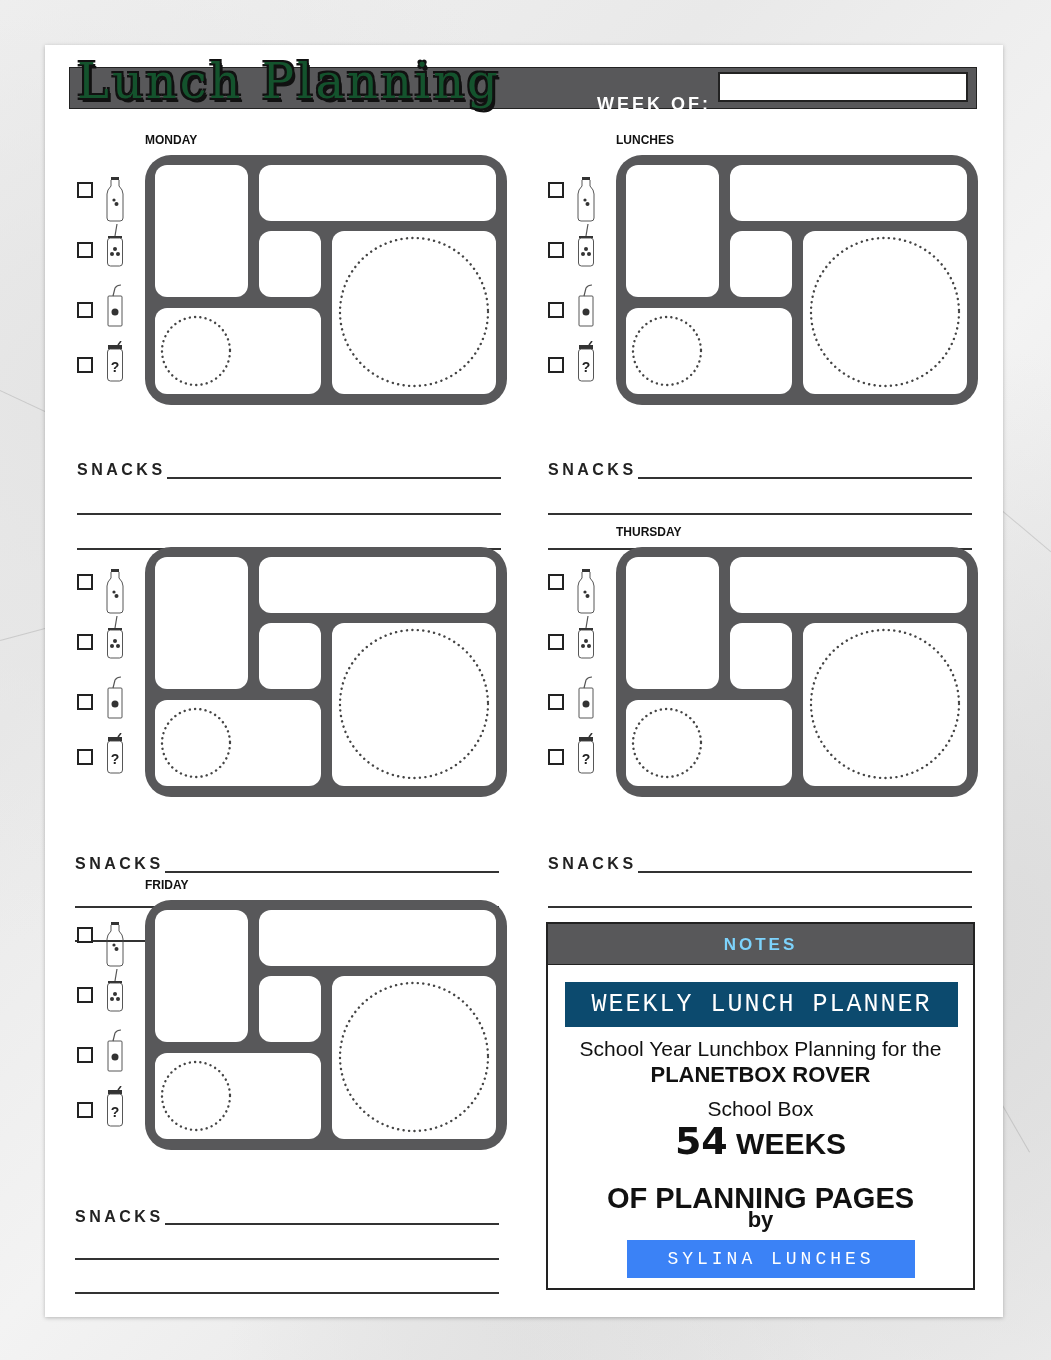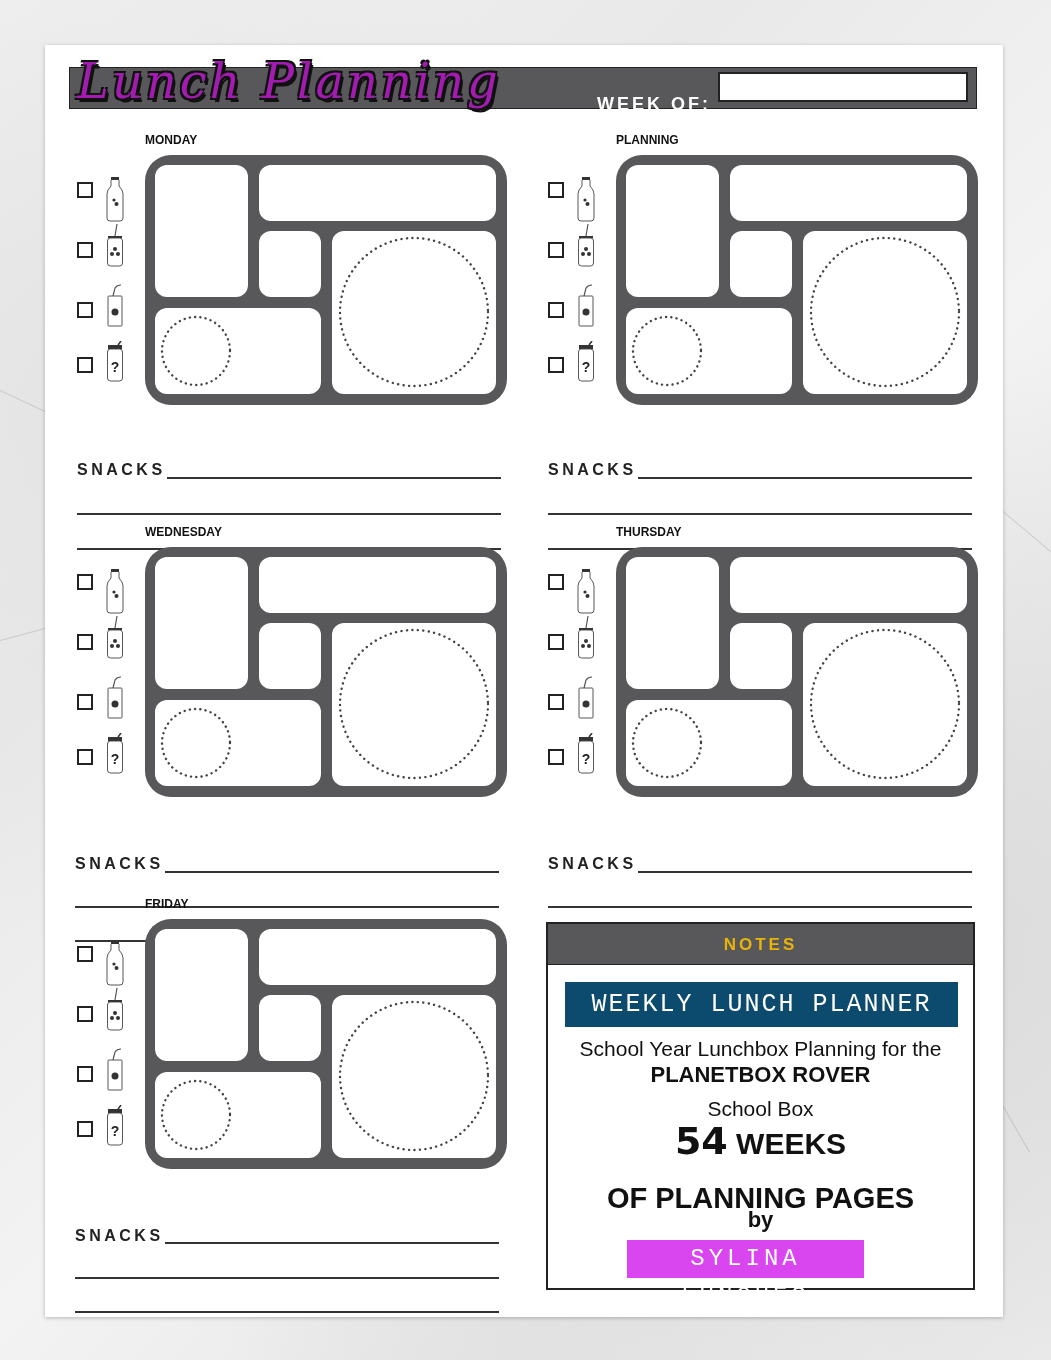--- a/index.html
+++ b/index.html
@@ -16,21 +16,21 @@
   .page {
     position:absolute; left:45px; top:45px; width:958px; height:1272px;
     background:#fff; box-shadow:0 1px 4px rgba(0,0,0,0.25);
   }
   .header-bar {
     position:absolute; left:24px; top:22px; width:908px; height:42px;
     background:#58585a; border:1px solid #222; box-sizing:border-box;
   }
   .title {
     position:absolute; left:32px; top:8px; font-family:"DejaVu Serif", serif;
-    font-style:italic; font-size:48px; color:#a21caf; letter-spacing:3px;
+    font-size:48px; color:#14532d; letter-spacing:3px;
     text-shadow: -2px -2px 0 #111, 2px -2px 0 #111, -2px 2px 0 #111, 2px 2px 0 #111, 3px 4px 0 #111;
     white-space:nowrap; line-height:56px;
   }
   .week-label {
     position:absolute; left:552px; top:49px; color:#fff; font-weight:bold;
     font-size:18px; letter-spacing:3px;
   }
   .week-input {
     position:absolute; left:673px; top:27px; width:250px; height:30px;
     background:#fff; border:2px solid #222; box-sizing:border-box; outline:none;
@@ -50,41 +50,41 @@
   .snacks-label {
     position:absolute; left:32px; font-weight:bold; font-size:16px;
     letter-spacing:3.5px; color:#222;
   }
   .line { position:absolute; height:2px; background:#333; }
   .notes {
     position:absolute; left:501px; top:877px; width:429px; height:368px;
     border:2px solid #222; box-sizing:border-box; background:#fff;
   }
   .notes-header {
-    height:40px; background:#58585a; color:#eab308; text-align:center;
+    height:40px; background:#58585a; color:#7dd3fc; text-align:center;
     font-weight:bold; font-size:17px; letter-spacing:3px; line-height:42px;
     border-bottom:1px solid #222;
   }
   .promo-title {
     position:absolute; left:17px; top:58px; width:393px; height:45px;
     background:#0c4a6e; color:#fff; font-family:"Liberation Mono", monospace;
     font-size:25px; letter-spacing:2px; line-height:45px; text-align:center;
   }
   .promo-line { position:absolute; left:0; width:100%; text-align:center; color:#111; }
   .promo-sub { top:113px; font-size:21px; }
   .promo-product { top:138px; font-size:22px; font-weight:bold; }
   .promo-bento { top:173px; font-size:21px; }
   .promo-weeks { top:195px; font-size:30px; font-weight:bold; }
   .promo-weeks .num { font-family:"DejaVu Sans", sans-serif; font-size:38px; font-weight:900; }
   .promo-pages { top:258px; font-size:29px; font-weight:bold;text-align:center; }
   .promo-by { top:283px; font-size:22px; font-weight:bold; }
   .promo-author {
-    position:absolute; left:79px; top:316px; width:237px; height:38px;
-    background:#d946ef; color:#fff; font-family:"Liberation Mono", monospace;
-    font-size:24px; letter-spacing:4px; text-align:center; line-height:38px;
+    position:absolute; left:79px; top:316px; width:288px; height:38px;
+    background:#3b82f6; color:#fff; font-family:"Liberation Mono", monospace;
+    font-size:18px; letter-spacing:4px; text-align:center; line-height:38px;
   }
 </style>
 </head>
 <body>
 
 <div class="vein" style="left:0;top:390px;width:90px;transform:rotate(25deg);"></div>
 <div class="vein" style="left:0;top:640px;width:60px;transform:rotate(-15deg);"></div>
 <div class="vein" style="left:990px;top:500px;width:80px;transform:rotate(40deg);"></div>
 <div class="vein" style="left:1000px;top:1100px;width:60px;transform:rotate(60deg);"></div>
 
@@ -144,21 +144,21 @@
       <circle cx="51" cy="196" r="34" fill="none" stroke="#444" stroke-width="2.4" stroke-dasharray="0.1 5.2" stroke-linecap="round"></circle>
       <circle cx="269" cy="157" r="74" fill="none" stroke="#444" stroke-width="2.4" stroke-dasharray="0.1 5.4" stroke-linecap="round"></circle>
     </svg>
     <div class="snacks-label" style="top:328px;">SNACKS</div>
     <div class="line" style="left:122px;top:344px;width:334px;"></div>
     <div class="line" style="left:32px;top:380px;width:424px;"></div>
     <div class="line" style="left:32px;top:415px;width:424px;"></div>
   </div>
 
   <div class="day" style="left:471px;top:88px;">
-    <div class="day-title">PLANNING</div>
+    <div class="day-title">LUNCHES</div>
     <div class="drink-row" style="top:43px;">
       <div class="checkbox"></div>
       <svg class="drink-icon" width="20" height="46" viewBox="0 0 20 46">
           <rect x="6" y="1" width="8" height="3" fill="#333"></rect>
           <path d="M6 4 L6 10 Q2 14 2 18 L2 42 Q2 45 5 45 L15 45 Q18 45 18 42 L18 18 Q18 14 14 10 L14 4" fill="none" stroke="#444" stroke-width="0.9"></path>
           <circle cx="9" cy="24" r="1.6" fill="#333"></circle>
           <circle cx="11.5" cy="28" r="2" fill="#333"></circle>
         </svg>
     </div>
     <div class="drink-row" style="top:103px;">
@@ -199,21 +199,20 @@
       <circle cx="51" cy="196" r="34" fill="none" stroke="#444" stroke-width="2.4" stroke-dasharray="0.1 5.2" stroke-linecap="round"></circle>
       <circle cx="269" cy="157" r="74" fill="none" stroke="#444" stroke-width="2.4" stroke-dasharray="0.1 5.4" stroke-linecap="round"></circle>
     </svg>
     <div class="snacks-label" style="top:328px;">SNACKS</div>
     <div class="line" style="left:122px;top:344px;width:334px;"></div>
     <div class="line" style="left:32px;top:380px;width:424px;"></div>
     <div class="line" style="left:32px;top:415px;width:424px;"></div>
   </div>
 
   <div class="day" style="left:0;top:480px;">
-    <div class="day-title">WEDNESDAY</div>
     <div class="drink-row" style="top:43px;">
       <div class="checkbox"></div>
       <svg class="drink-icon" width="20" height="46" viewBox="0 0 20 46">
           <rect x="6" y="1" width="8" height="3" fill="#333"></rect>
           <path d="M6 4 L6 10 Q2 14 2 18 L2 42 Q2 45 5 45 L15 45 Q18 45 18 42 L18 18 Q18 14 14 10 L14 4" fill="none" stroke="#444" stroke-width="0.9"></path>
           <circle cx="9" cy="24" r="1.6" fill="#333"></circle>
           <circle cx="11.5" cy="28" r="2" fill="#333"></circle>
         </svg>
     </div>
     <div class="drink-row" style="top:103px;">
@@ -308,21 +307,21 @@
       <rect x="187" y="76" width="164" height="163" rx="12" fill="#fff"></rect>
       <circle cx="51" cy="196" r="34" fill="none" stroke="#444" stroke-width="2.4" stroke-dasharray="0.1 5.2" stroke-linecap="round"></circle>
       <circle cx="269" cy="157" r="74" fill="none" stroke="#444" stroke-width="2.4" stroke-dasharray="0.1 5.4" stroke-linecap="round"></circle>
     </svg>
     <div class="snacks-label" style="top:330px;">SNACKS</div>
     <div class="line" style="left:122px;top:346px;width:334px;"></div>
     <div class="line" style="left:32px;top:381px;width:424px;"></div>
     <div class="line" style="left:32px;top:415px;width:424px;"></div>
   </div>
 
-  <div class="day" style="left:0;top:852px;">
+  <div class="day" style="left:0;top:833px;">
     <div class="day-title">FRIDAY</div>
     <div class="drink-row" style="top:43px;">
       <div class="checkbox"></div>
       <svg class="drink-icon" width="20" height="46" viewBox="0 0 20 46">
           <rect x="6" y="1" width="8" height="3" fill="#333"></rect>
           <path d="M6 4 L6 10 Q2 14 2 18 L2 42 Q2 45 5 45 L15 45 Q18 45 18 42 L18 18 Q18 14 14 10 L14 4" fill="none" stroke="#444" stroke-width="0.9"></path>
           <circle cx="9" cy="24" r="1.6" fill="#333"></circle>
           <circle cx="11.5" cy="28" r="2" fill="#333"></circle>
         </svg>
     </div>

